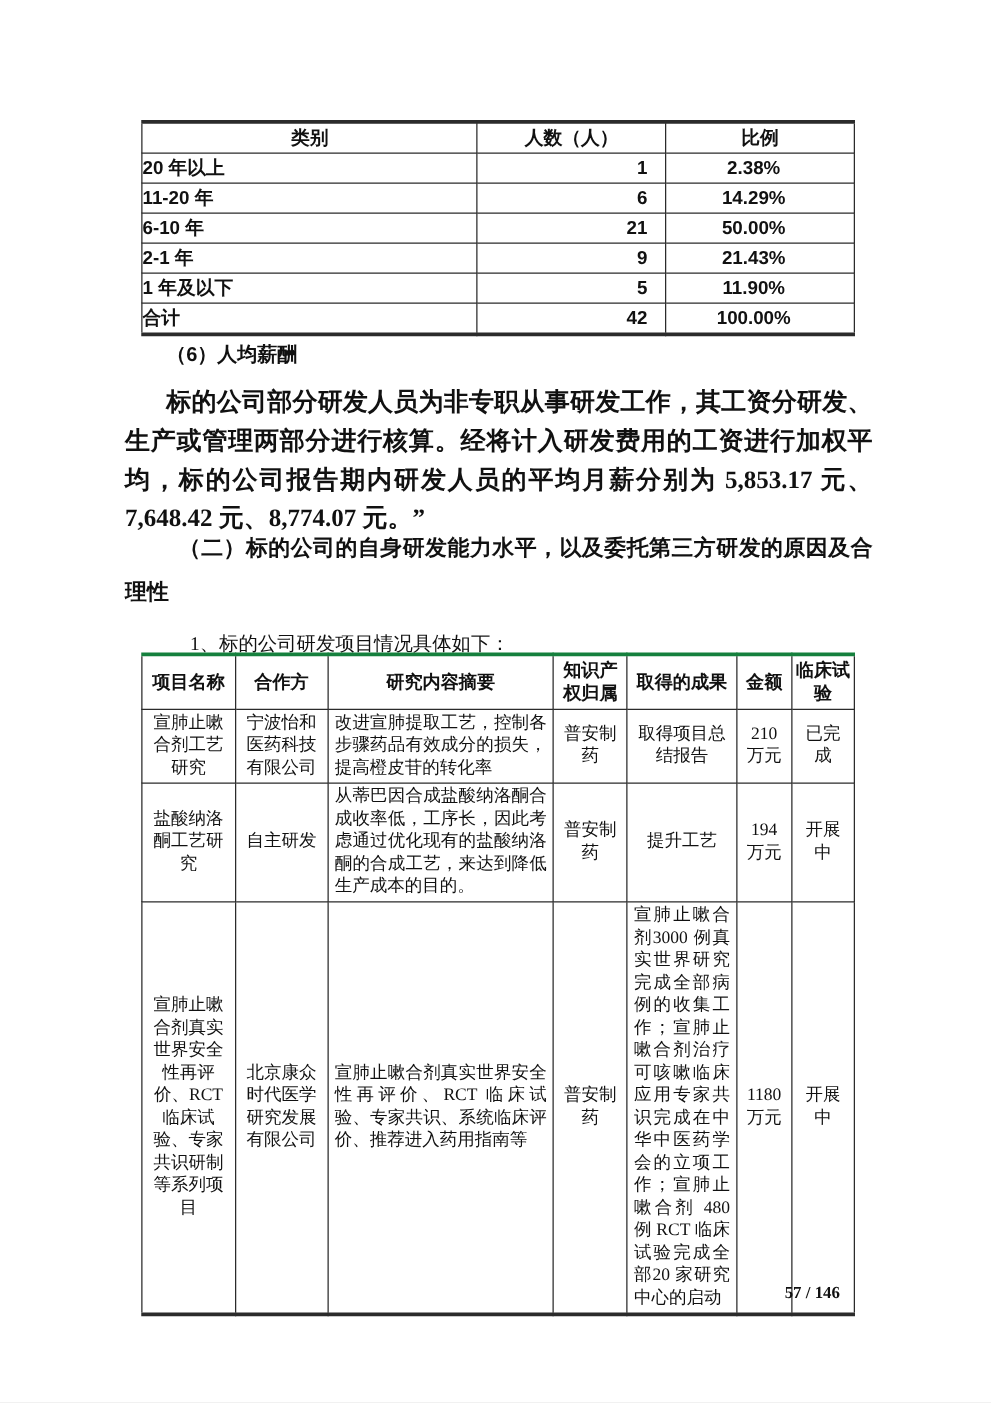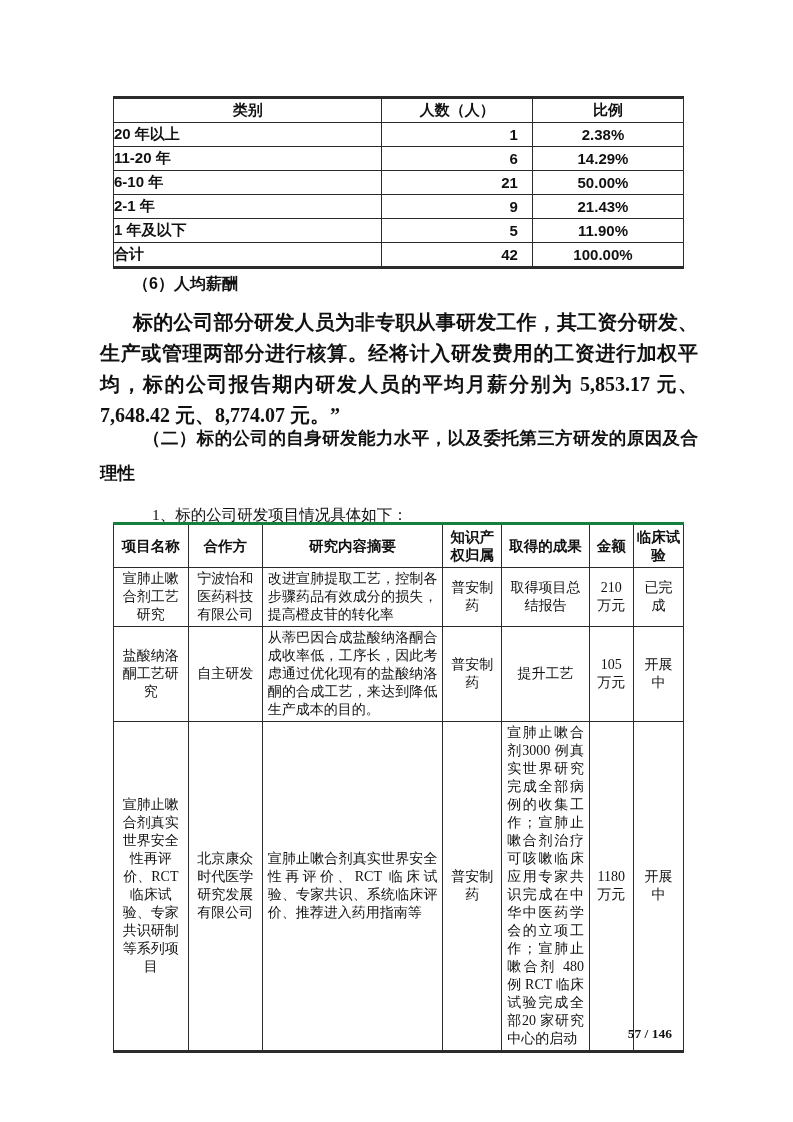--- a/index.html
+++ b/index.html
@@ -126,21 +126,21 @@
         <td>取得项目总结报告</td>
         <td>210 万元</td>
         <td>已完成</td>
       </tr>
       <tr>
         <td>盐酸纳洛酮工艺研究</td>
         <td>自主研发</td>
         <td class="left">从蒂巴因合成盐酸纳洛酮合成收率低，工序长，因此考虑通过优化现有的盐酸纳洛酮的合成工艺，来达到降低生产成本的目的。</td>
         <td>普安制药</td>
         <td>提升工艺</td>
-        <td>105 万元</td>
+        <td>194 万元</td>
         <td>开展中</td>
       </tr>
       <tr>
         <td>宣肺止嗽合剂真实世界安全性再评价、RCT 临床试验、专家共识研制等系列项目</td>
         <td>北京康众时代医学研究发展有限公司</td>
         <td class="left">宣肺止嗽合剂真实世界安全性再评价、RCT 临床试验、专家共识、系统临床评价、推荐进入药用指南等</td>
         <td>普安制药</td>
         <td class="left">宣肺止嗽合剂3000 例真实世界研究完成全部病例的收集工作；宣肺止嗽合剂治疗可咳嗽临床应用专家共识完成在中华中医药学会的立项工作；宣肺止嗽合剂 480 例 RCT 临床试验完成全部20 家研究中心的启动</td>
         <td>1180 万元</td>
         <td>开展中</td>

